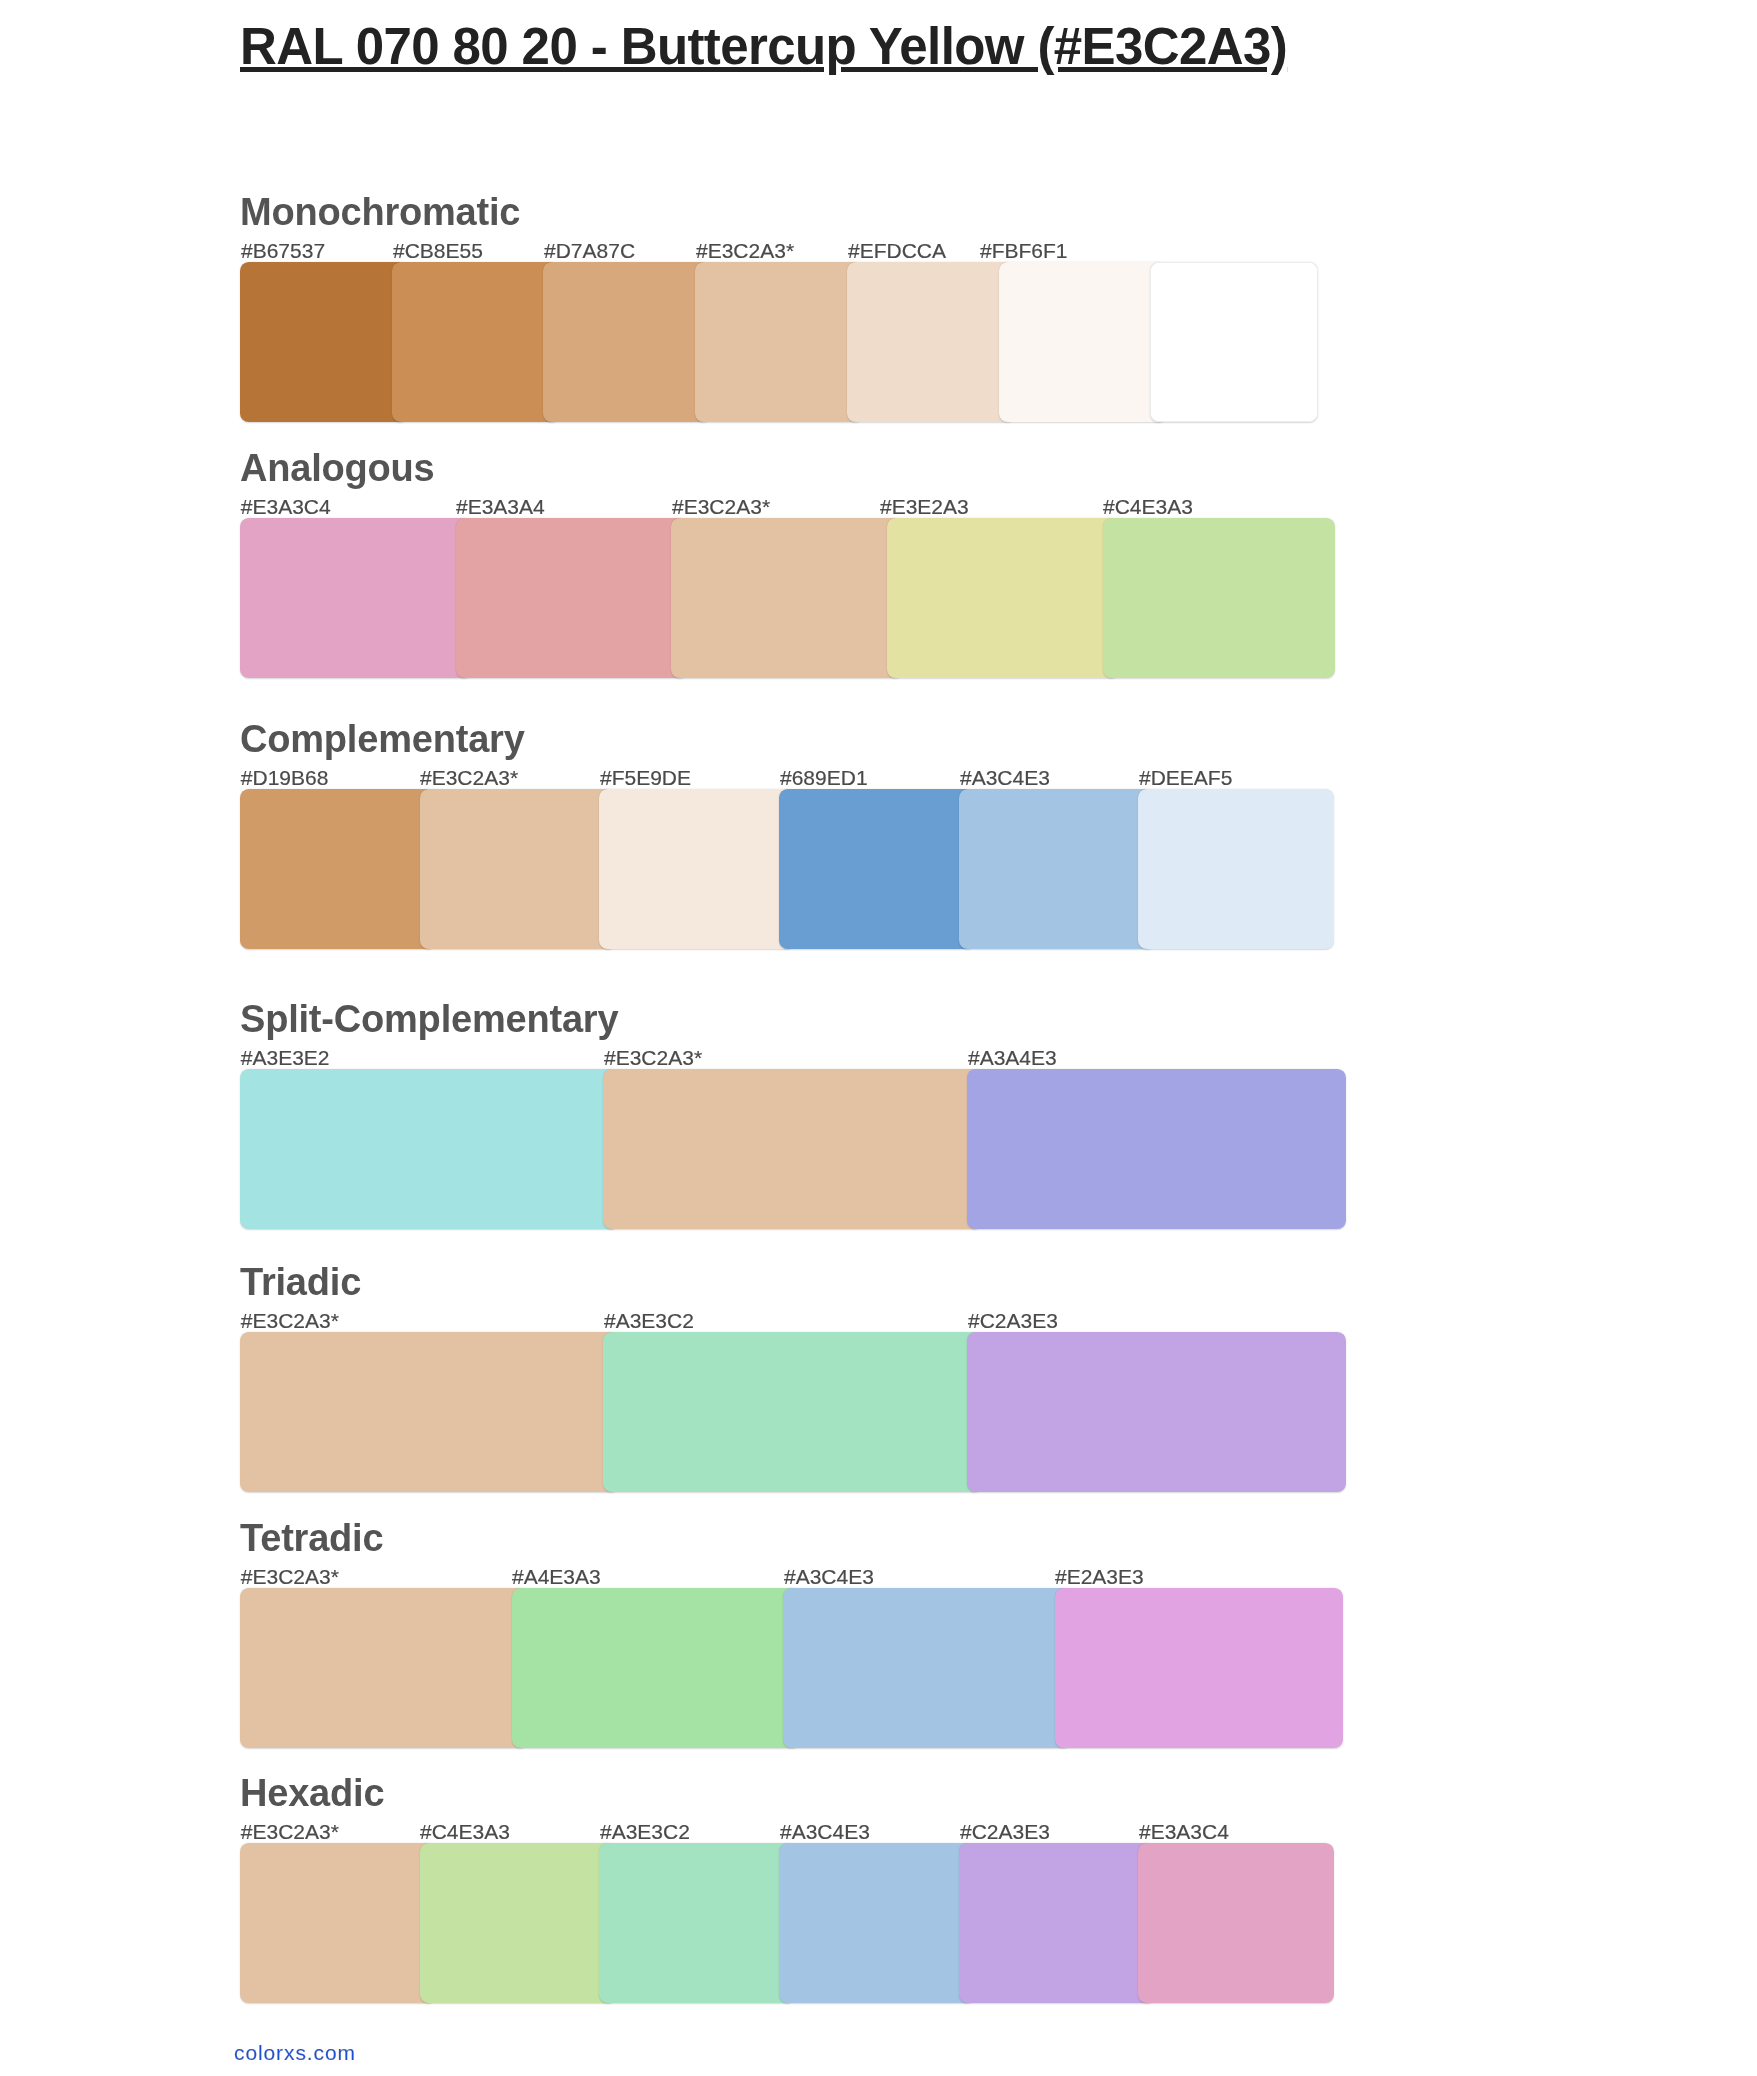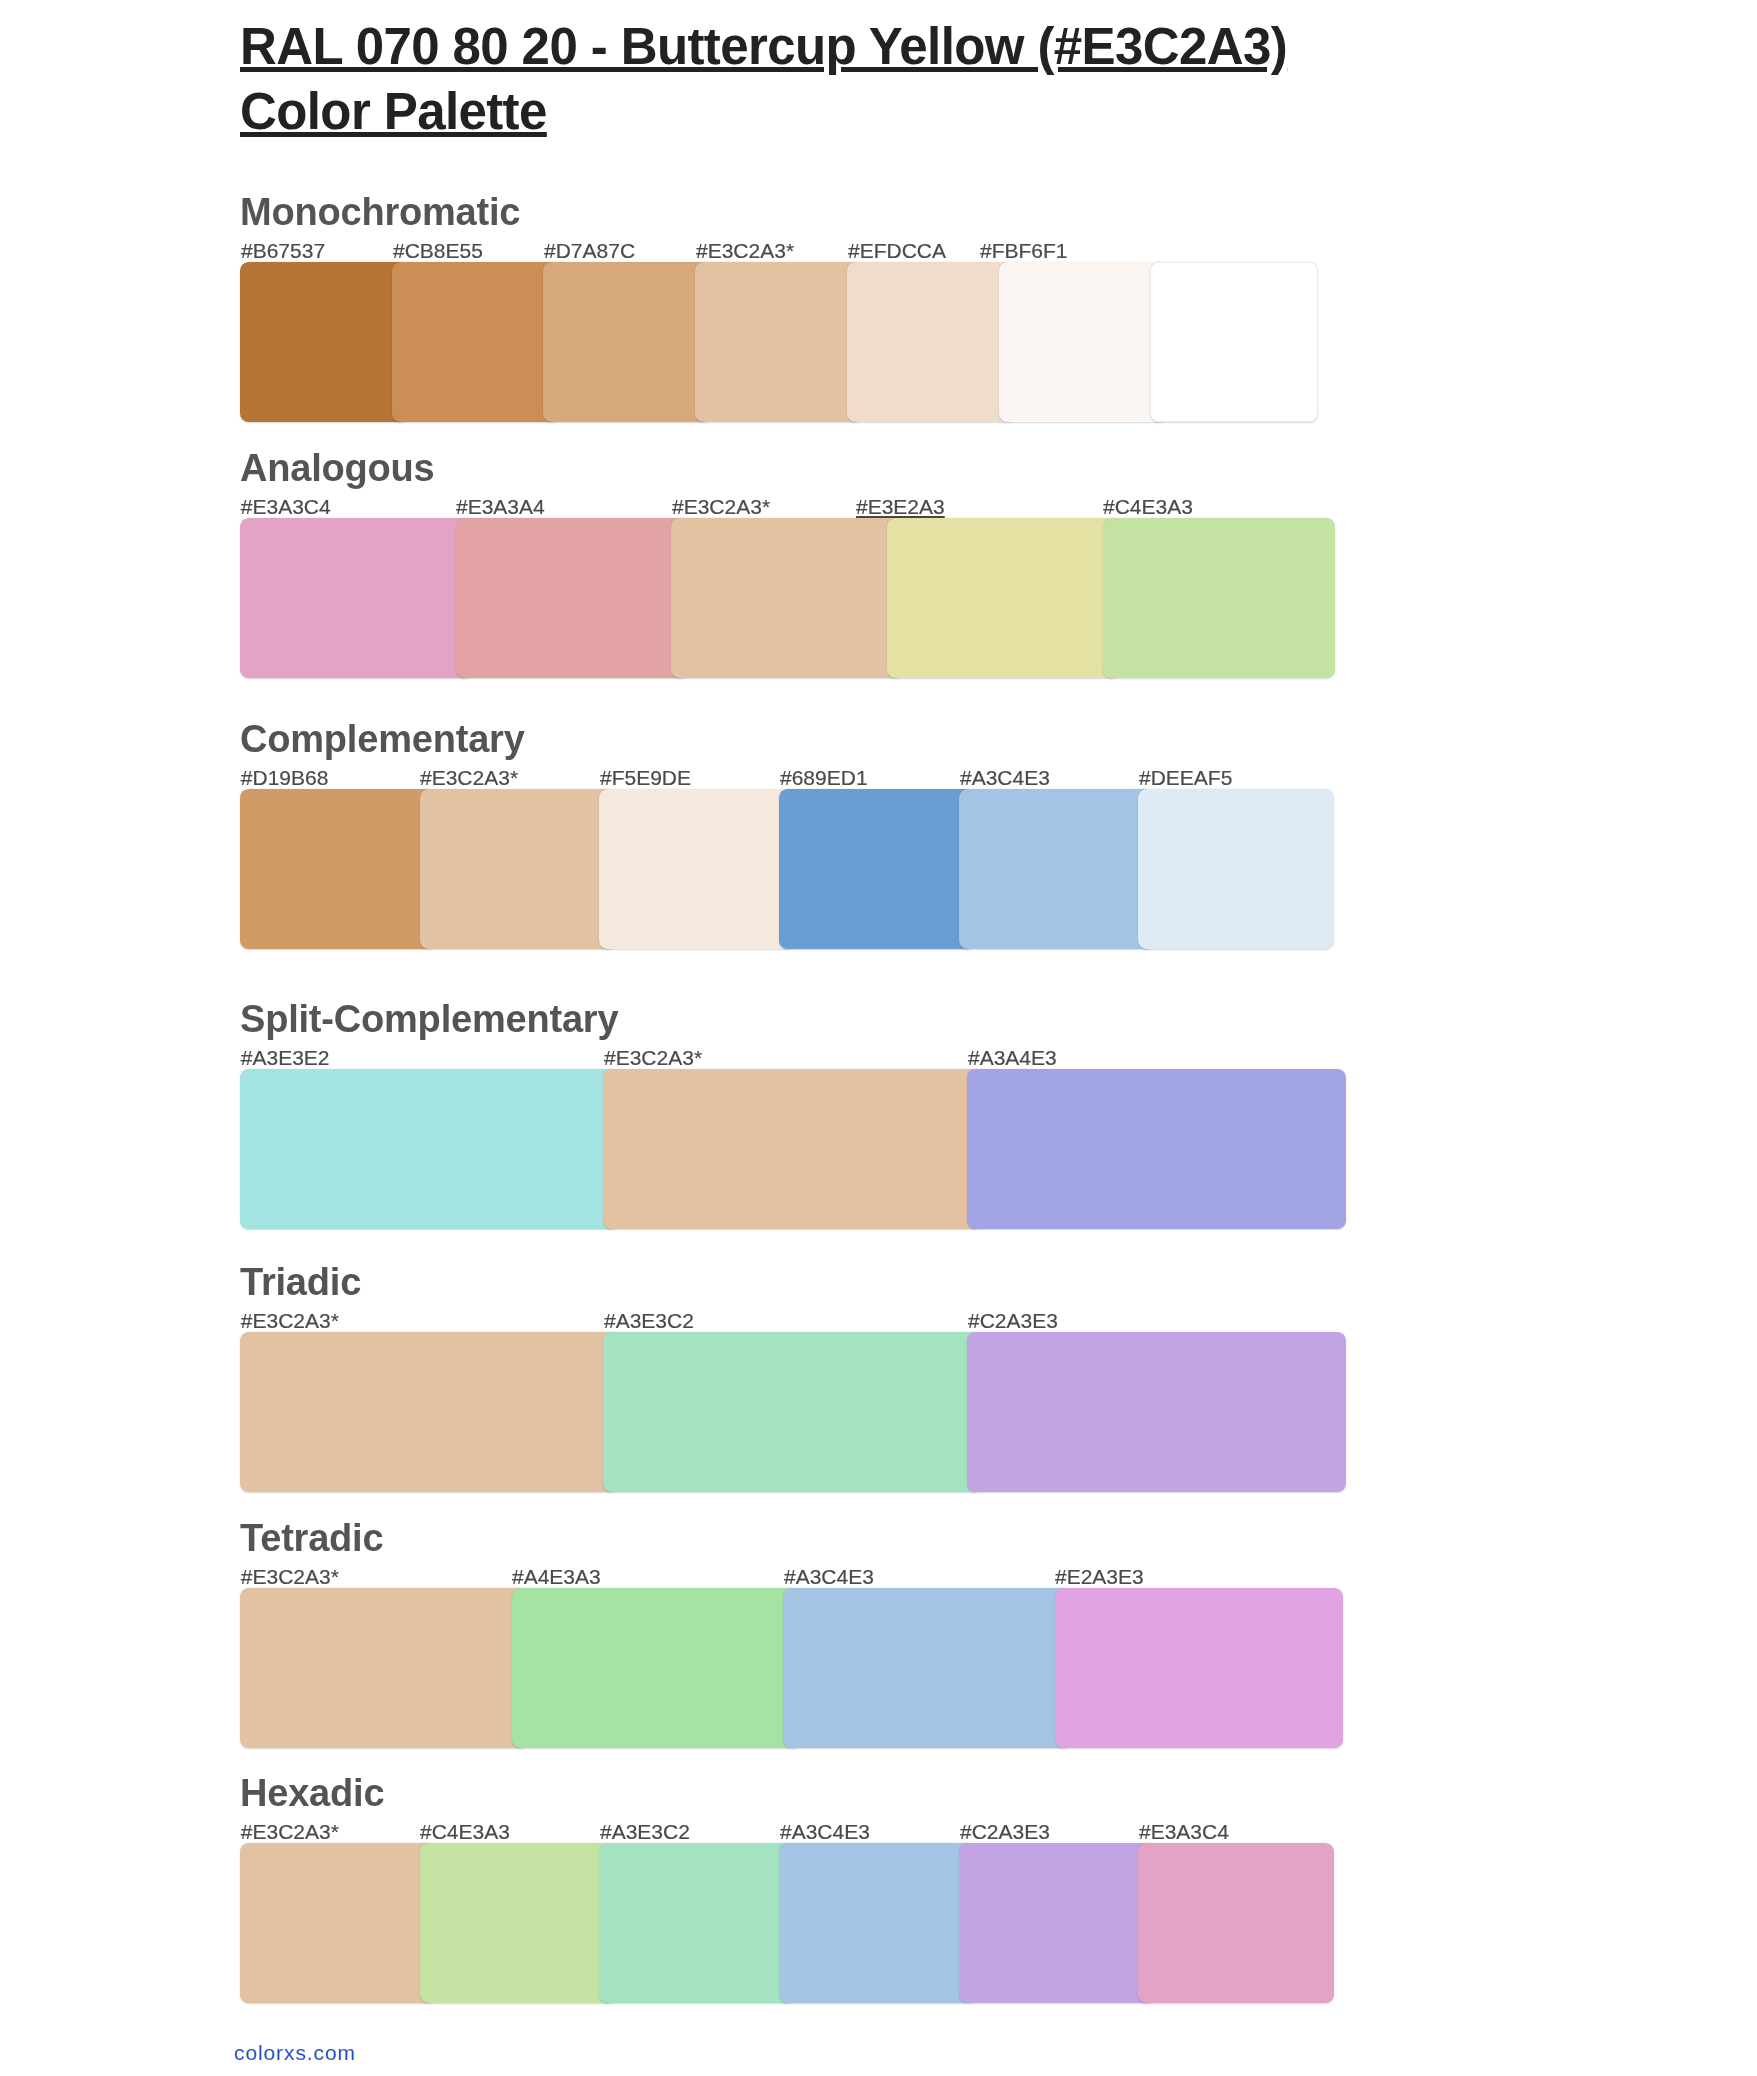--- a/index.html
+++ b/index.html
@@ -49,21 +49,20 @@
     -webkit-text-stroke:0.2px #a0a0a0;
   }
 </style>
 </head>
 <body>
 
 <div class="page">
 
   <h1 class="title">
       <span>RAL 070 80 20 - Buttercup Yellow (#E3C2A3)</span>
-      <span>Color Palette</span>
     </h1>
 
   <section class="section" style="top: 262px;">
     <h2 class="sec-head">Monochromatic</h2>
     <div class="labels">
       <span class="sw-label" style="left: 1px;">#B67537</span>
       <span class="sw-label" style="left: 153px;">#CB8E55</span>
       <span class="sw-label" style="left: 304px;">#D7A87C</span>
       <span class="sw-label" style="left: 456px;">#E3C2A3*</span>
       <span class="sw-label" style="left: 608px;">#EFDCCA</span>
@@ -80,21 +79,21 @@
       <div class="sw is-white" style="left: 910px; width: 168px; background: rgb(255, 255, 255); z-index: 7;"></div>
     </div>
   </section>
 
   <section class="section" style="top: 518px;">
     <h2 class="sec-head">Analogous</h2>
     <div class="labels">
       <span class="sw-label" style="left: 0.8px;">#E3A3C4</span>
       <span class="sw-label" style="left: 216px;">#E3A3A4</span>
       <span class="sw-label" style="left: 432px;">#E3C2A3*</span>
-      <span class="sw-label" style="left: 616px; text-decoration: underline;">#E3E2A3</span>
+      <span class="sw-label" style="left: 640px;">#E3E2A3</span>
       <span class="sw-label" style="left: 863px;">#C4E3A3</span>
     </div>
     <div class="swatches">
       <div class="sw" style="left: 0px; width: 232px; background: rgb(227, 163, 196); z-index: 1;"></div>
       <div class="sw" style="left: 216px; width: 232px; background: rgb(227, 163, 164); z-index: 2;"></div>
       <div class="sw" style="left: 431px; width: 232px; background: rgb(227, 194, 163); z-index: 3;"></div>
       <div class="sw" style="left: 647px; width: 232px; background: rgb(227, 226, 163); z-index: 4;"></div>
       <div class="sw" style="left: 863px; width: 232px; background: rgb(196, 227, 163); z-index: 5;"></div>
     </div>
   </section>

